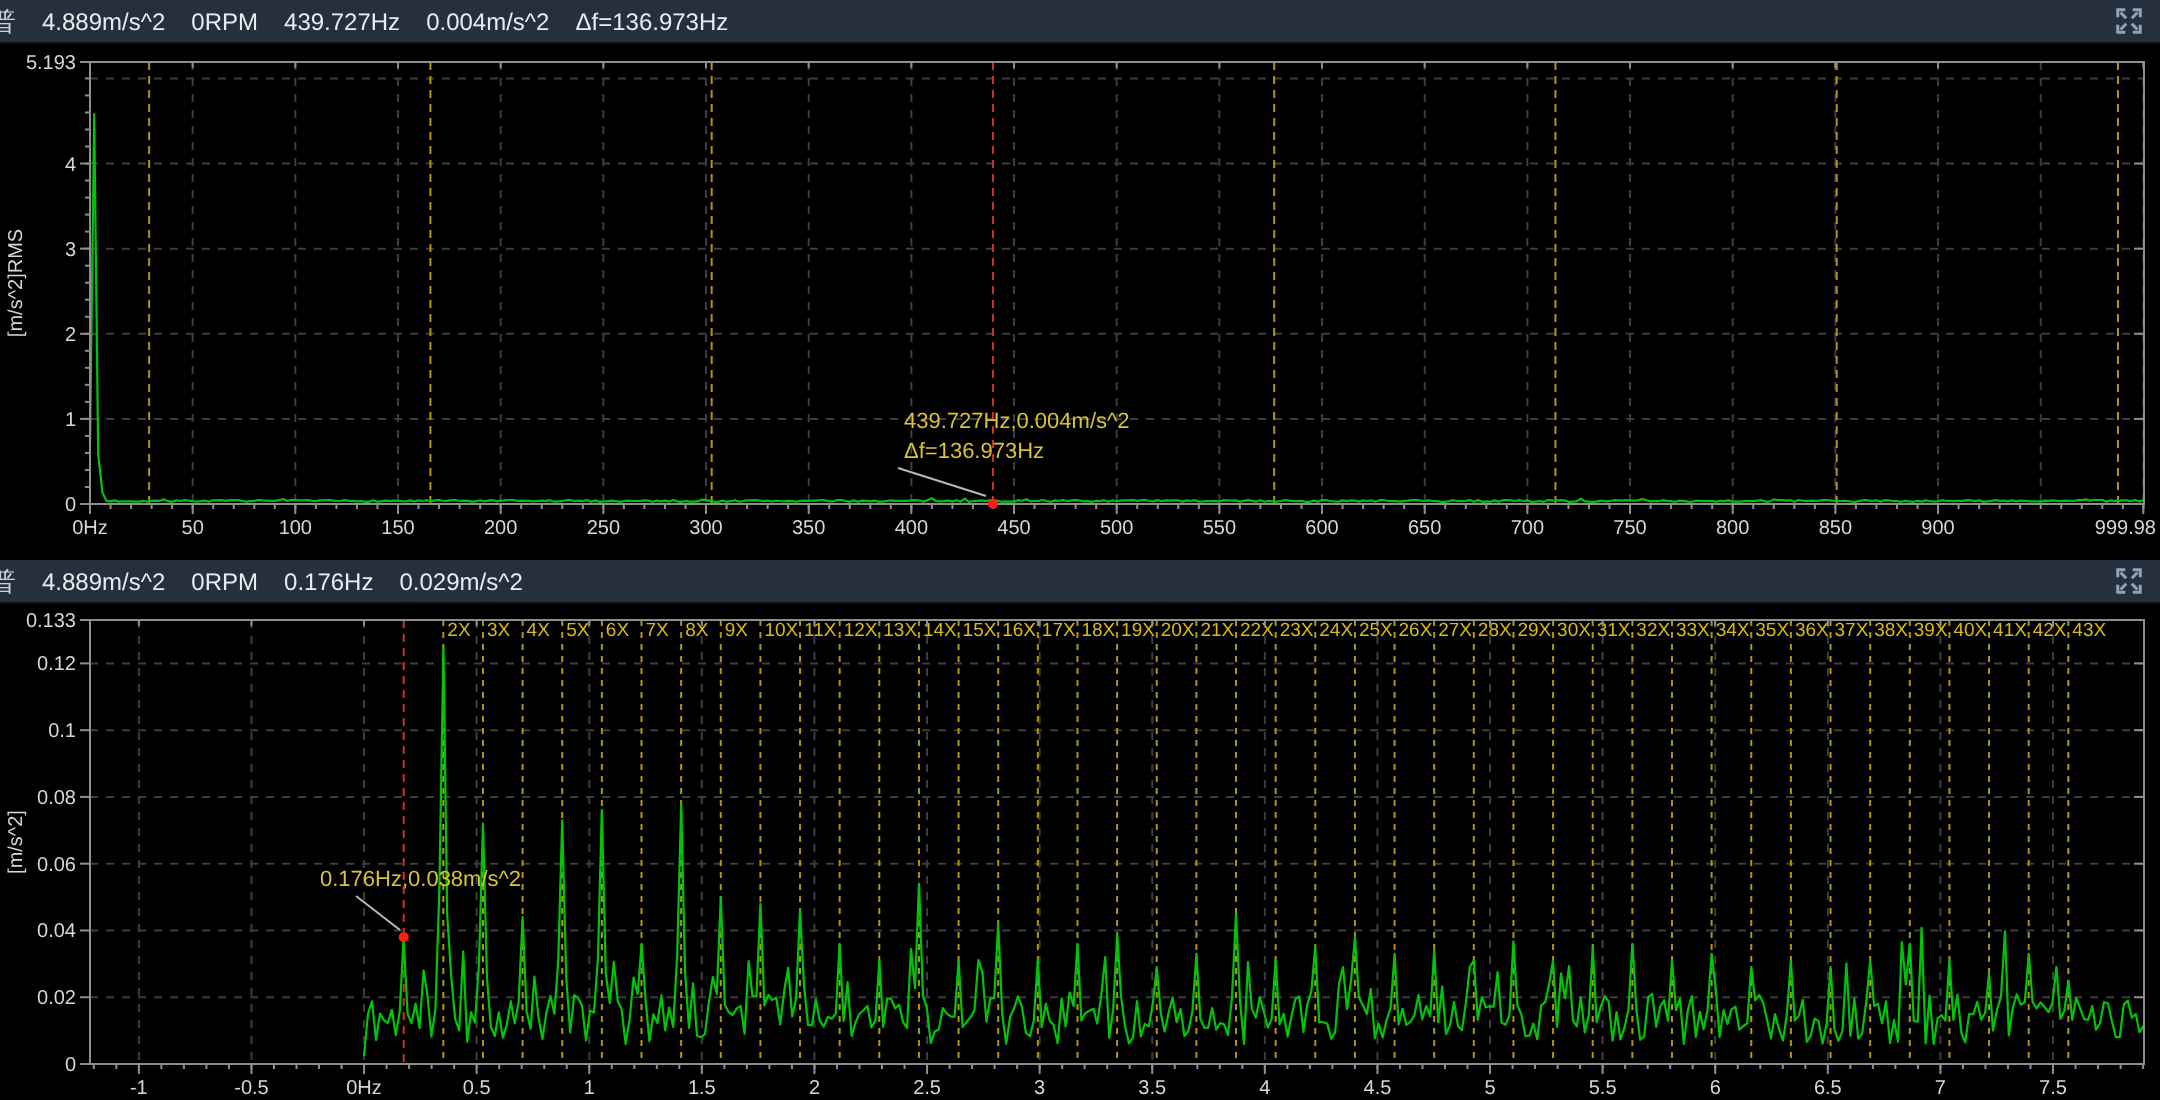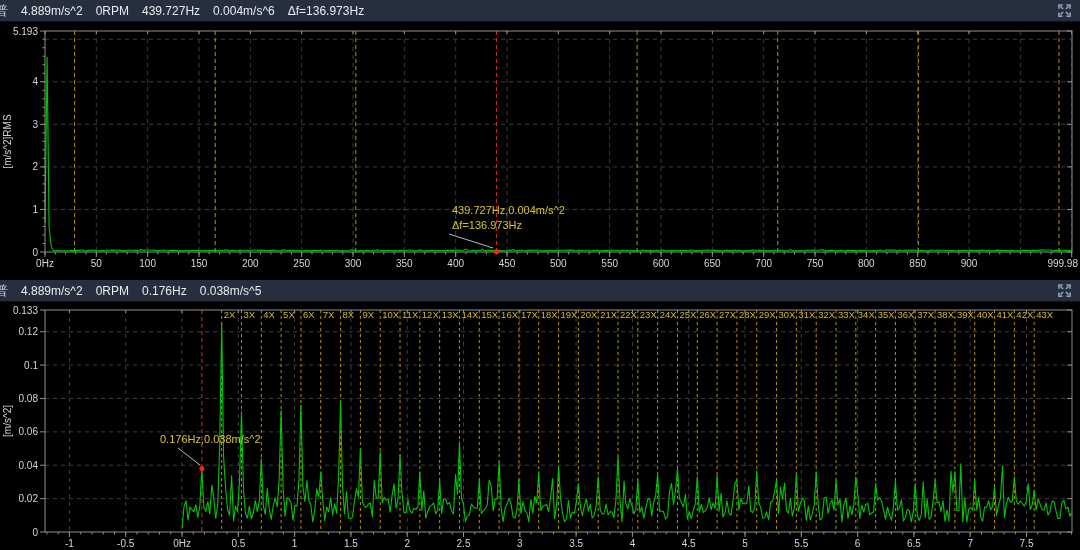--- a/index.html
+++ b/index.html
@@ -20,21 +20,21 @@
 </head>
 <body>
 
 <div class="page" style="background: rgb(6, 6, 6);">
 
   <div class="hdr" style="top: 0px; background: rgb(38, 47, 62); color: rgb(232, 235, 240);">
     <span class="ch-icon">普</span>
     <span class="fld">4.889m/s^2</span>
     <span class="fld">0RPM</span>
     <span class="fld">439.727Hz</span>
-    <span class="fld">0.004m/s^6</span>
+    <span class="fld">0.004m/s^2</span>
     <span class="fld">Δf=136.973Hz</span>
     <button class="expand" style="color: rgb(147, 163, 186);">
       <svg width="15" height="15" viewBox="0 0 16 16" fill="none" stroke="currentColor" stroke-width="1.6">
         <path d="M2 6V2h4M14 6V2h-4M2 10v4h4M14 10v4h-4"></path>
         <path d="M3.5 3.5l3 3M12.5 3.5l-3 3M3.5 12.5l3-3M12.5 12.5l-3-3"></path>
       </svg>
     </button>
   </div>
 
   <svg class="chart" style="top:22px" width="1080" height="258" viewBox="0 0 1080 258">
@@ -283,21 +283,21 @@
       <line x1="449" y1="212" x2="493" y2="226" stroke="#b9b9b9"></line>
       <text x="452" y="192" fill="#d9c233" font-size="11">439.727Hz,0.004m/s^2</text>
       <text x="452" y="207" fill="#d9c233" font-size="11">Δf=136.973Hz</text>
     </svg>
 
   <div class="hdr" style="top: 280px; background: rgb(38, 47, 62); color: rgb(232, 235, 240);">
     <span class="ch-icon">普</span>
     <span class="fld">4.889m/s^2</span>
     <span class="fld">0RPM</span>
     <span class="fld">0.176Hz</span>
-    <span class="fld">0.038m/s^5</span>
+    <span class="fld">0.029m/s^2</span>
     <button class="expand" style="color: rgb(147, 163, 186);">
       <svg width="15" height="15" viewBox="0 0 16 16" fill="none" stroke="currentColor" stroke-width="1.6">
         <path d="M2 6V2h4M14 6V2h-4M2 10v4h4M14 10v4h-4"></path>
         <path d="M3.5 3.5l3 3M12.5 3.5l-3 3M3.5 12.5l3-3M12.5 12.5l-3-3"></path>
       </svg>
     </button>
   </div>
 
   <svg class="chart" style="top:302px" width="1080" height="248" viewBox="0 0 1080 248">
       <rect x="0" y="0" width="1080" height="248" fill="#000000"></rect>

